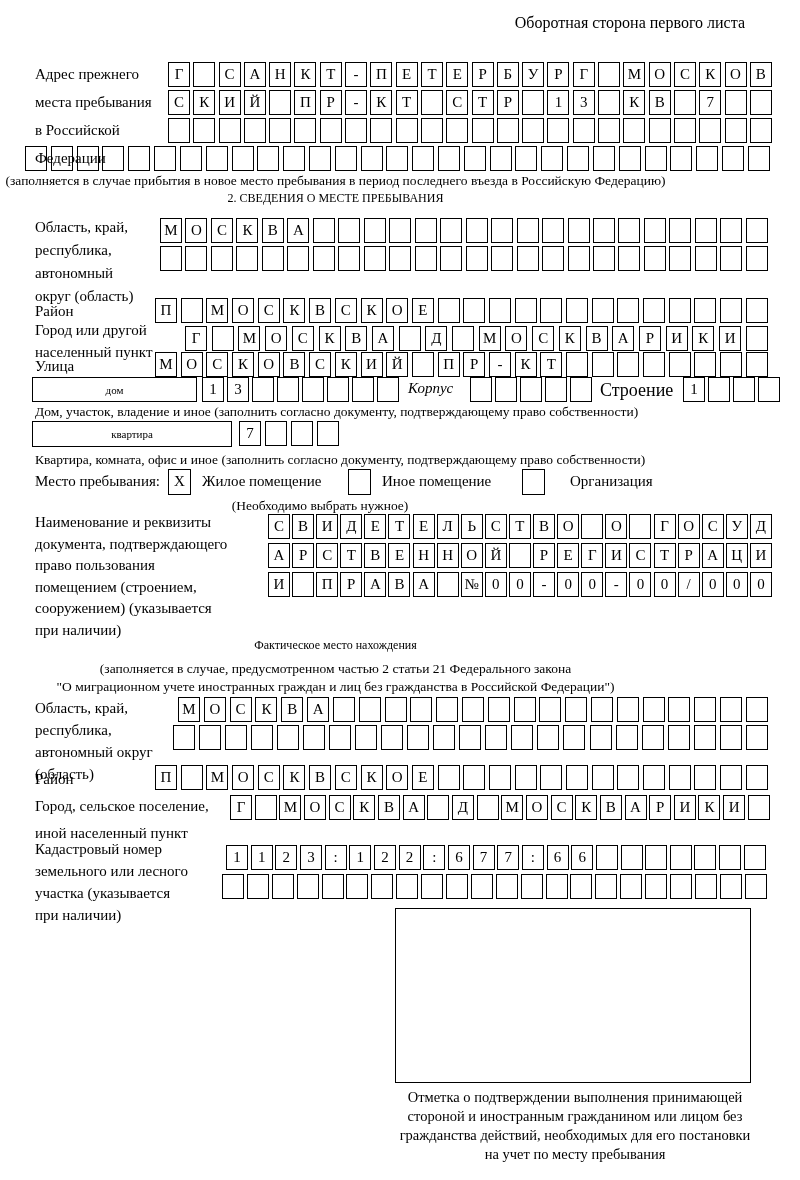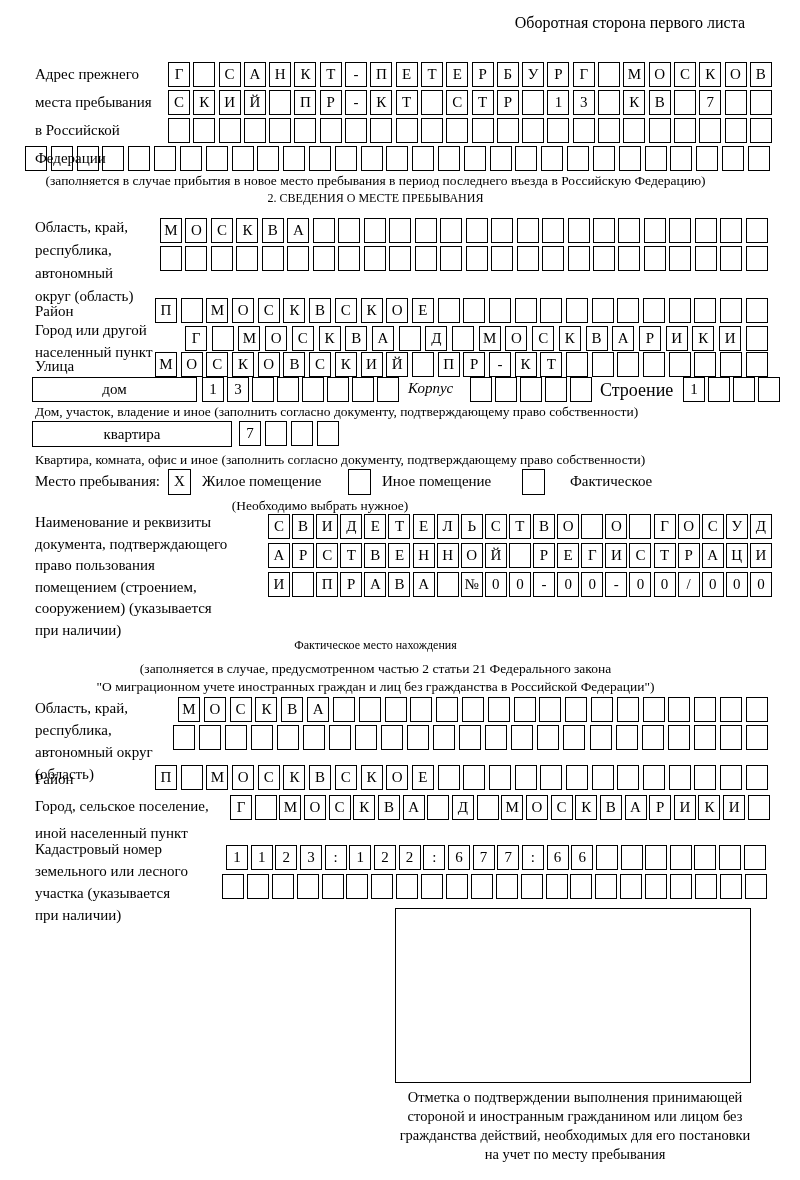--- a/index.html
+++ b/index.html
@@ -14,25 +14,25 @@
     flex:none; width:22px; height:25px; border:1.5px solid #000; box-sizing:border-box;
     display:flex; align-items:center; justify-content:center;
     font-size:15px; line-height:1;
   }
   .label { font-size:15px; line-height:23px; white-space:pre-line; }
   .label.lh28 { line-height:28px; }
   .label.lh215 { line-height:21.5px; }
   .label.lh22 { line-height:22px; }
   .label.lh21 { line-height:27px; }
   .note { font-size:13.5px; }
-  .center { left:0; width:671px; text-align:center;margin-left:40px; }
+  .center { left:0; width:671px; text-align:center; }
   .title { font-weight:normal; font-size:12px; }
   .boxfield {
     border:1.5px solid #000; box-sizing:border-box;
-    display:flex; align-items:center; justify-content:center; font-size:15px;
+    display:flex; align-items:center; justify-content:center; font-size:11px;
   }
   .checkbox {
     position:absolute; width:23px; height:26px; border:1.5px solid #000; box-sizing:border-box;
     text-align:center; line-height:23px; font-size:15px;
   }
   .opt { font-size:15px; }
   .bigbox { border:1.5px solid #000; box-sizing:border-box; background:#fff; }
   .marknote { font-size:14.5px; line-height:19px; text-align:center; white-space:pre-line; }
 </style>
 </head>
@@ -335,21 +335,21 @@
       <div class="cell"></div>
     </div>
   <div class="abs note" style="left:35px; top:452px;">Квартира, комната, офис и иное (заполнить согласно документу, подтверждающему право собственности)</div>
 
   <div class="abs" style="left:35px; top:473px; font-size:15px;">Место пребывания:</div>
   <div class="checkbox" style="left:168px; top:469px;">X</div>
   <div class="abs opt" style="left:202px; top:473px;">Жилое помещение</div>
   <div class="checkbox" style="left:348px; top:469px;"></div>
   <div class="abs opt" style="left:382px; top:473px;">Иное помещение</div>
   <div class="checkbox" style="left:522px; top:469px;"></div>
-  <div class="abs opt" style="left:570px; top:473px;">Фактическое</div>
+  <div class="abs opt" style="left:570px; top:473px;">Организация</div>
   <div class="abs note" style="left:130px; top:498px; width:380px; text-align:center;">(Необходимо выбрать нужное)</div>
 
   <div class="abs label lh215" style="left:35px; top:512px; width:225px;">Наименование и реквизиты
 документа, подтверждающего
 право пользования
 помещением (строением,
 сооружением) (указывается
 при наличии)</div>
   <div class="cellrow" style="left:268px; top:514px; width:504px;">
       <div class="cell">С</div>

